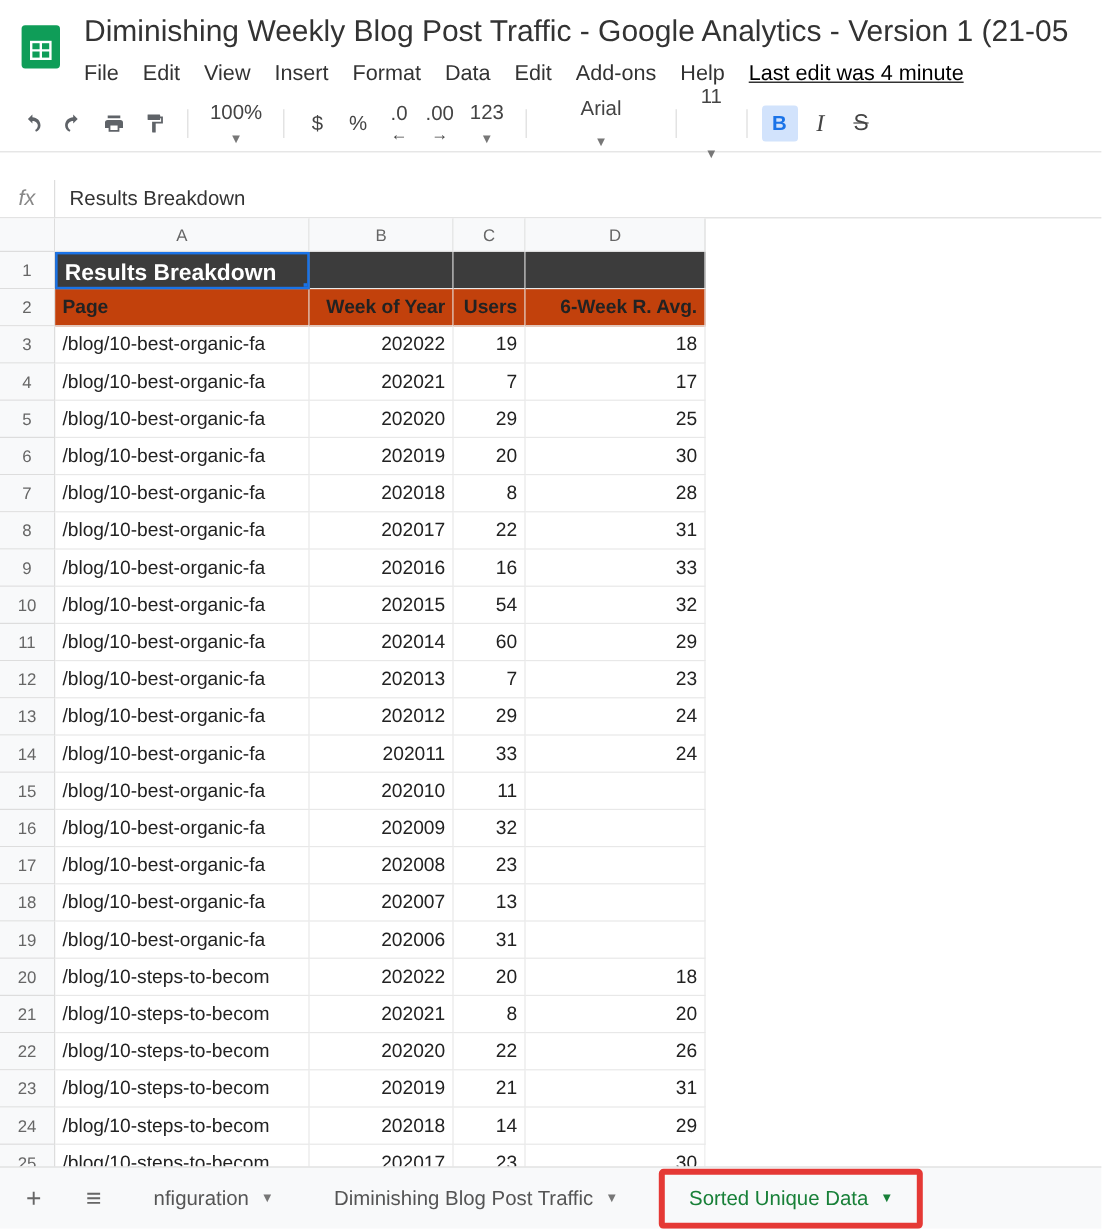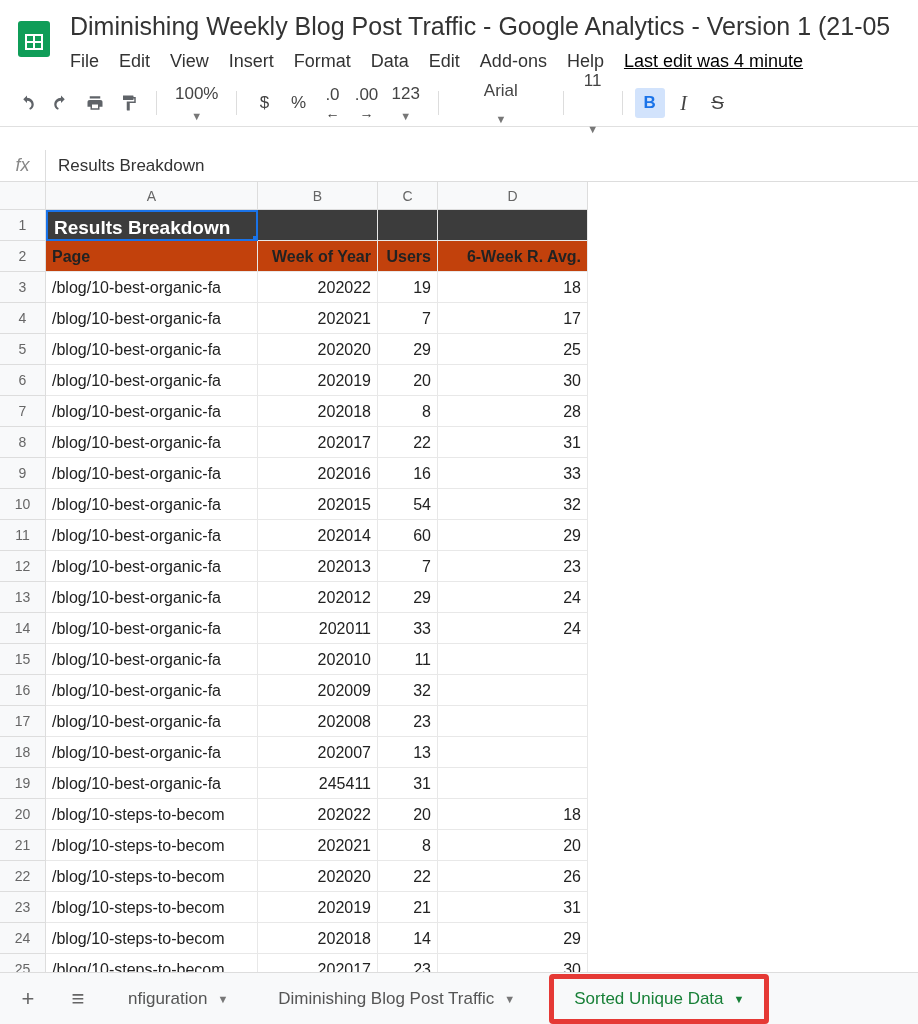--- a/index.html
+++ b/index.html
@@ -276,21 +276,21 @@
         <div class="row">
     <div class="row-h">18</div>
     <div class="cell c-a">/blog/10-best-organic-fa</div>
     <div class="cell c-b num">202007</div>
     <div class="cell c-c num">13</div>
     <div class="cell c-d num"></div>
   </div>
         <div class="row">
     <div class="row-h">19</div>
     <div class="cell c-a">/blog/10-best-organic-fa</div>
-    <div class="cell c-b num">245411</div>
+    <div class="cell c-b num">202006</div>
     <div class="cell c-c num">31</div>
     <div class="cell c-d num"></div>
   </div>
         <div class="row">
     <div class="row-h">20</div>
     <div class="cell c-a">/blog/10-steps-to-becom</div>
     <div class="cell c-b num">202022</div>
     <div class="cell c-c num">20</div>
     <div class="cell c-d num">18</div>
   </div>

